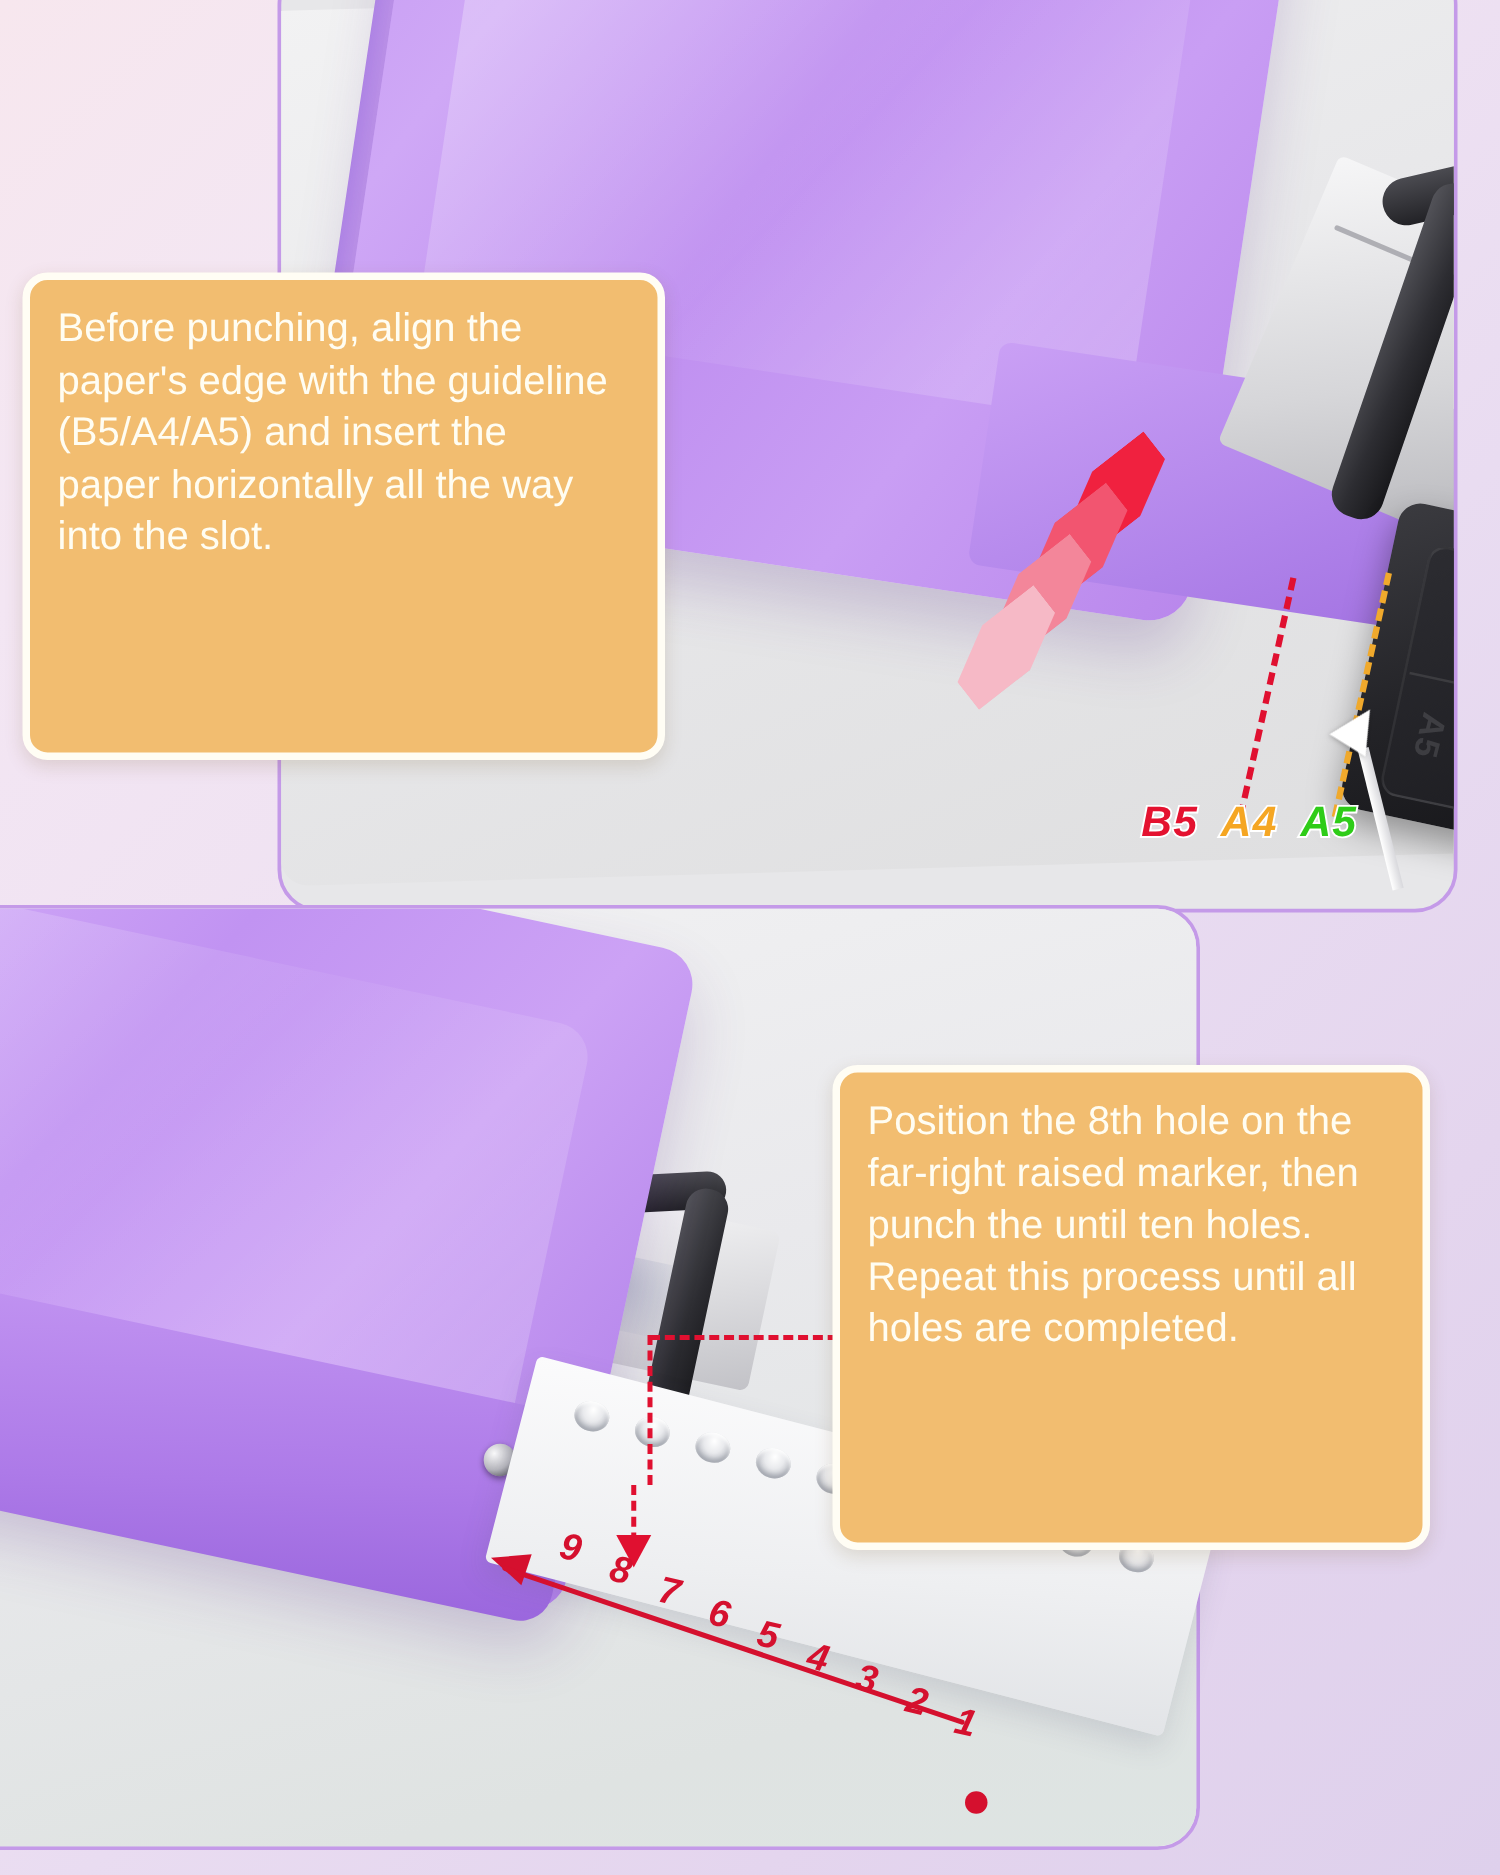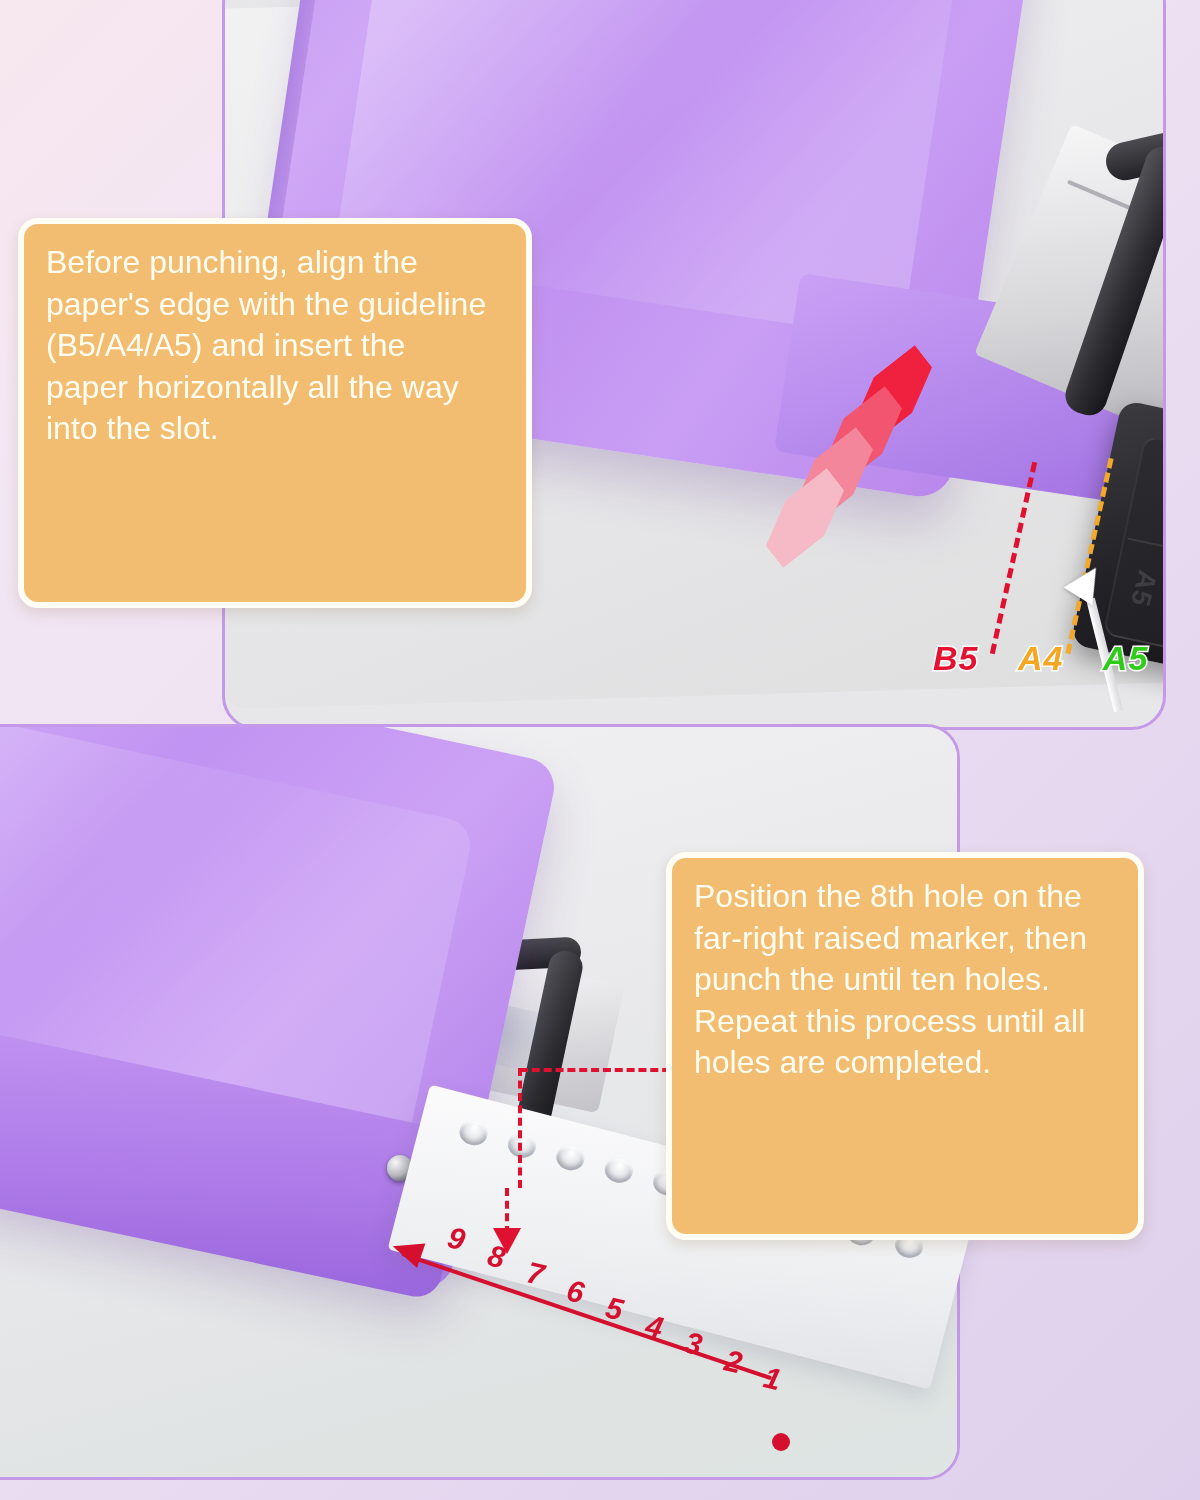--- a/index.html
+++ b/index.html
@@ -120,21 +120,21 @@
     border-left:17px solid transparent;border-right:17px solid transparent;
     border-bottom:34px solid #ffffff;transform:rotate(32deg);
     filter:drop-shadow(0 1px 2px rgba(0,0,0,.25));
   }
   
   .size-labels{
     position:absolute;left:688px;top:666px;
     font-size:34px;font-weight:bold;font-style:italic;letter-spacing:1px;
     white-space:nowrap;
   }
-  .size-labels span{margin-right:9px;margin-left:20px;}
+  .size-labels span{margin-right:9px;}
   .lbl-b5{color:#e41230;-webkit-text-stroke:3px #ffffff;paint-order:stroke fill;}
   .lbl-a4{color:#f5a623;-webkit-text-stroke:3px #ffffff;paint-order:stroke fill;}
   .lbl-a5{color:#2ecc18;-webkit-text-stroke:3px #ffffff;paint-order:stroke fill;}
 
   
   .panel2{
     position:absolute;left:-40px;top:724px;width:1000px;height:756px;
     border:3px solid #c49ae8;border-radius:34px;
     background:#e9e9ec;
     box-sizing:border-box;

